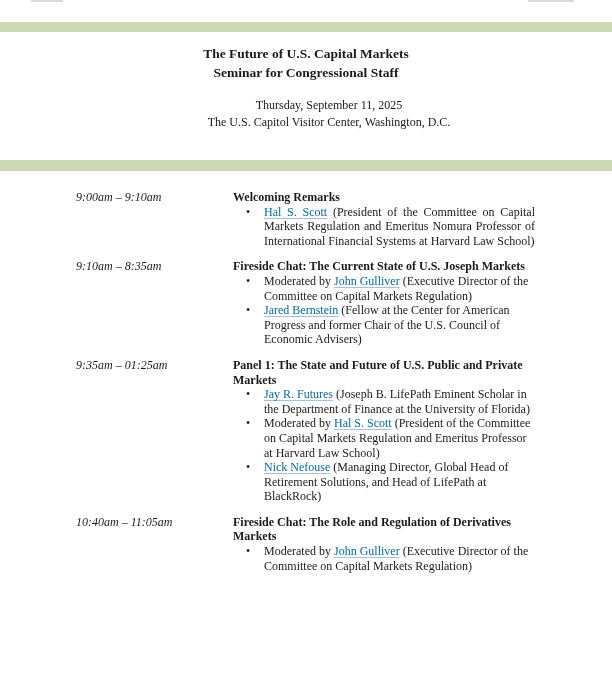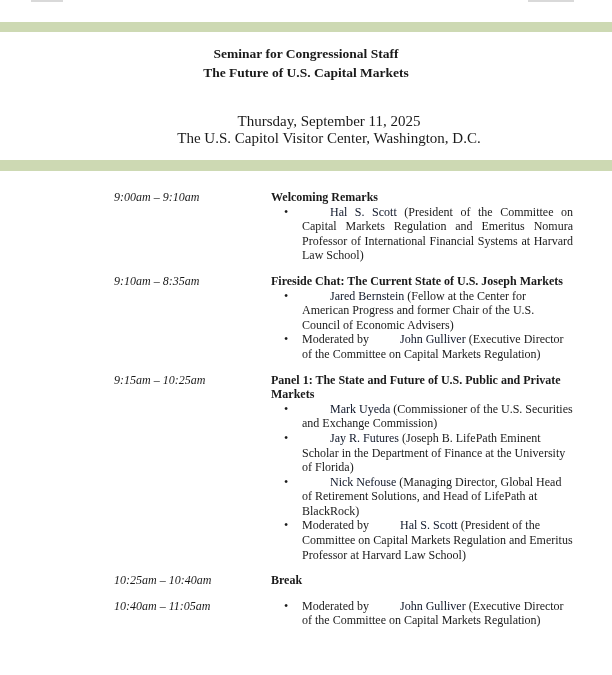--- a/index.html
+++ b/index.html
@@ -34,40 +34,40 @@
     left: 0;
     width: 612px;
     text-align: center;
   }
   .doc-title {
     font-size: 13.5px;
     font-weight: bold;
     line-height: 19px;
   }
   .doc-meta {
-    margin-top: 31px;
-    font-size: 15px;
+    margin-top: 15px;
+    font-size: 12px;
     line-height: 16.5px;
     padding-left: 46px;
   }
   .schedule {
     position: absolute;
     top: 190px;
     left: 0;
     width: 612px;
   }
   .session {
     display: flex;
     margin-bottom: 11px;
     font-size: 12px;
     line-height: 14.6px;
   }
   .time {
     flex: 0 0 157px;
-    margin-left: 114px;
+    margin-left: 76px;
     font-style: italic;
   }
   .content { width: 302px; }
   .session-title { font-weight: bold; font-family: Liberation Serif, serif; }
   ul.bullets {
     margin: 0;
     padding: 0;
     list-style: none;
   }
   ul.bullets li {
@@ -75,41 +75,41 @@
     padding-left: 31px;
   }
   ul.bullets li::before {
     content: "\2022";
     position: absolute;
     left: 13px;
     top: 0;
   }
   .justified ul.bullets li { text-align: justify; }
   .speaker-link {
-    color: #0f172a;
+    color: #0369a1;
+    text-decoration: underline;
     text-decoration-color: #a7c0de;
     text-underline-offset: 2px;
     cursor: pointer;
-    margin-left: 28px;
   }
 </style>
 </head>
 <body>
 
 <div class="page">
 
   <div class="top-fragment left"></div>
   <div class="top-fragment right"></div>
 
   <div class="green-bar bar1"></div>
 
   <div class="header-block">
     <div class="doc-title">
+      <div>The Future of U.S. Capital Markets</div>
       <div>Seminar for Congressional Staff</div>
-      <div>The Future of U.S. Capital Markets</div>
     </div>
     <div class="doc-meta">
       <div>Thursday, September 11, 2025</div>
       <div>The U.S. Capitol Visitor Center, Washington, D.C.</div>
     </div>
   </div>
 
   <div class="green-bar bar2"></div>
 
   <div class="schedule" id="schedule">
@@ -121,54 +121,47 @@
   <li><span class="b-pre"></span><span class="b-link speaker-link">Hal S. Scott</span><span class="b-post"> (President of the Committee on Capital Markets Regulation and Emeritus Nomura Professor of International Financial Systems at Harvard Law School)</span></li>
 </ul>
     </div>
   </div>
 
   <div class="session">
     <div class="time">9:10am – 8:35am</div>
     <div class="content">
       <div class="session-title">Fireside Chat: The Current State of U.S. Joseph Markets</div>
       <ul class="bullets">
+  <li><span class="b-pre">Moderated by </span><span class="b-link speaker-link">John Gulliver</span><span class="b-post"> (Executive Director of the Committee on Capital Markets Regulation)</span></li>
+
   <li><span class="b-pre"></span><span class="b-link speaker-link">Jared Bernstein</span><span class="b-post"> (Fellow at the Center for American Progress and former Chair of the U.S. Council of Economic Advisers)</span></li>
-
-  <li><span class="b-pre">Moderated by </span><span class="b-link speaker-link">John Gulliver</span><span class="b-post"> (Executive Director of the Committee on Capital Markets Regulation)</span></li>
 </ul>
     </div>
   </div>
 
   <div class="session">
-    <div class="time">9:15am – 10:25am</div>
+    <div class="time">9:35am – 01:25am</div>
     <div class="content">
       <div class="session-title">Panel 1: The State and Future of U.S. Public and Private Markets</div>
       <ul class="bullets">
-  <li><span class="b-pre"></span><span class="b-link speaker-link">Mark Uyeda</span><span class="b-post"> (Commissioner of the U.S. Securities and Exchange Commission)</span></li>
 
   <li><span class="b-pre"></span><span class="b-link speaker-link">Jay R. Futures</span><span class="b-post"> (Joseph B. LifePath Eminent Scholar in the Department of Finance at the University of Florida)</span></li>
 
+  <li><span class="b-pre">Moderated by </span><span class="b-link speaker-link">Hal S. Scott</span><span class="b-post"> (President of the Committee on Capital Markets Regulation and Emeritus Professor at Harvard Law School)</span></li>
+
   <li><span class="b-pre"></span><span class="b-link speaker-link">Nick Nefouse</span><span class="b-post"> (Managing Director, Global Head of Retirement Solutions, and Head of LifePath at BlackRock)</span></li>
-
-  <li><span class="b-pre">Moderated by </span><span class="b-link speaker-link">Hal S. Scott</span><span class="b-post"> (President of the Committee on Capital Markets Regulation and Emeritus Professor at Harvard Law School)</span></li>
 </ul>
     </div>
   </div>
 
-  <div class="session">
-    <div class="time">10:25am – 10:40am</div>
-    <div class="content">
-      <div class="session-title">Break</div>
-
-    </div>
-  </div>
 
   <div class="session">
     <div class="time">10:40am – 11:05am</div>
     <div class="content">
+      <div class="session-title">Fireside Chat: The Role and Regulation of Derivatives Markets</div>
       <ul class="bullets">
 
   <li><span class="b-pre">Moderated by </span><span class="b-link speaker-link">John Gulliver</span><span class="b-post"> (Executive Director of the Committee on Capital Markets Regulation)</span></li>
 </ul>
     </div>
   </div>
 </div>
 </div>
 
 </body></html>

